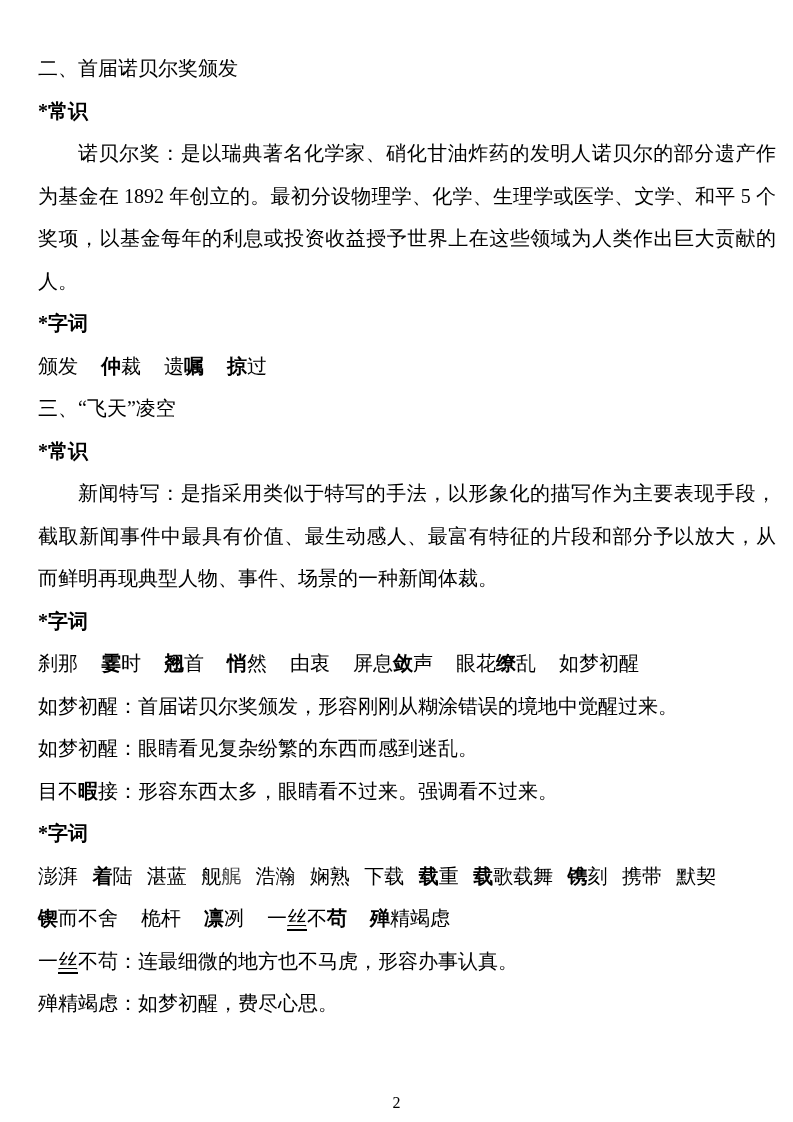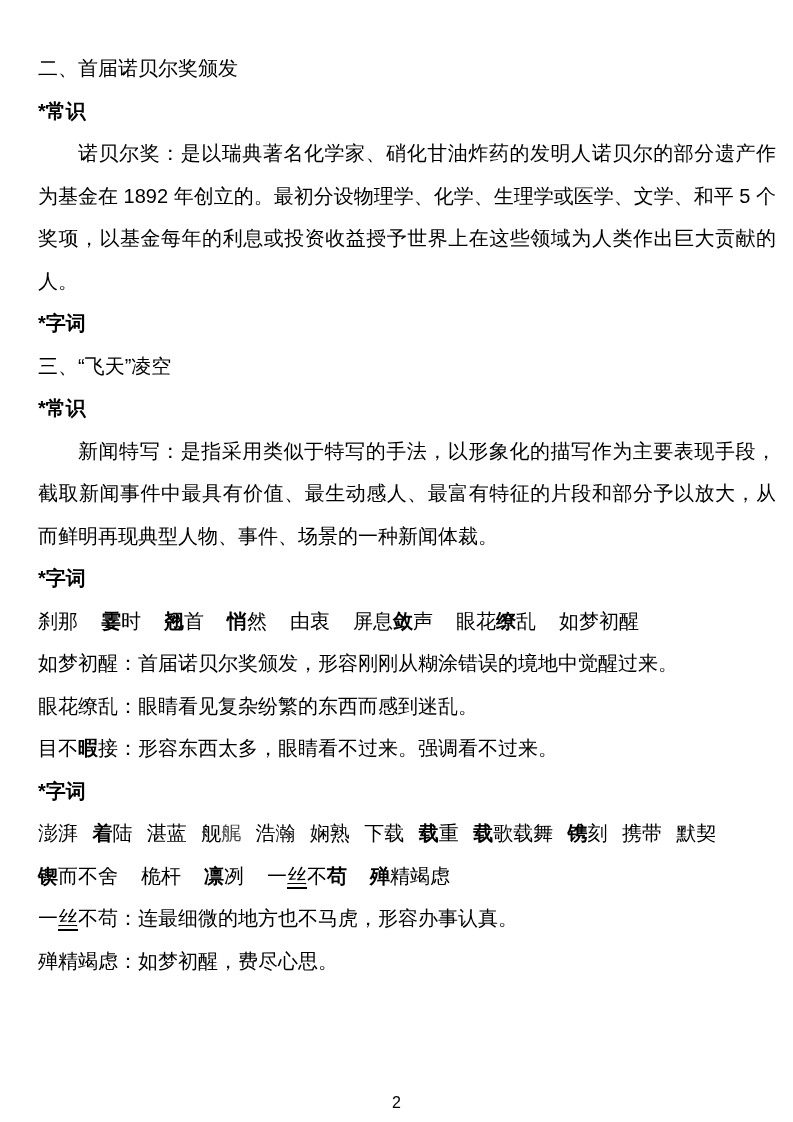--- a/index.html
+++ b/index.html
@@ -1,21 +1,21 @@
 <!DOCTYPE html>
 <html><head>
 <meta charset="utf-8">
 <style>
   html,body{margin:0;padding:0;background:#e9e9e9;}
   .page{
     position:relative;
     width:793px;height:1122px;
     margin:0 auto;
     background:#ffffff;
-    font-family:Liberation Sans, sans-serif;
+    font-family:Liberation Serif, serif;
     color:#000;
     overflow:hidden;
   }
   .content{
     position:absolute;
     top:47px;left:38px;right:17px;
     font-size:20px;
     line-height:42.5px;
   }
   .line{white-space:normal;}
@@ -40,27 +40,28 @@
 </style>
 </head>
 <body>
 
 <div class="page">
   <div class="content" id="doc-content">
       <div class="line heading"><span class="">二、首届诺贝尔奖颁发</span></div>
       <div class="line label"><span class="">*常识</span></div>
       <div class="line para"><span class="">诺贝尔奖：是以瑞典著名化学家、硝化甘油炸药的发明人诺贝尔的部分遗产作为基金在 1892 年创立的。最初分设物理学、化学、生理学或医学、文学、和平 5 个奖项，以基金每年的利息或投资收益授予世界上在这些领域为人类作出巨大贡献的人。</span></div>
       <div class="line label"><span class="">*字词</span></div>
+      <div class="line words"><span class="word"><span class="">颁发</span></span><span class="word"><span class="b">仲</span><span class="">裁</span></span><span class="word"><span class="">遗</span><span class="b">嘱</span></span><span class="word"><span class="b">掠</span><span class="">过</span></span></div>
       <div class="line heading"><span class="">三、“飞天”凌空</span></div>
       <div class="line label"><span class="">*常识</span></div>
       <div class="line para"><span class="">新闻特写：是指采用类似于特写的手法，以形象化的描写作为主要表现手段，截取新闻事件中最具有价值、最生动感人、最富有特征的片段和部分予以放大，从而鲜明再现典型人物、事件、场景的一种新闻体裁。</span></div>
       <div class="line label"><span class="">*字词</span></div>
       <div class="line words"><span class="word"><span class="">刹那</span></span><span class="word"><span class="b">霎</span><span class="">时</span></span><span class="word"><span class="b">翘</span><span class="">首</span></span><span class="word"><span class="b">悄</span><span class="">然</span></span><span class="word"><span class="">由衷</span></span><span class="word"><span class="">屏息</span><span class="b">敛</span><span class="">声</span></span><span class="word"><span class="">眼花</span><span class="b">缭</span><span class="">乱</span></span><span class="word"><span class="">如梦初醒</span></span></div>
       <div class="line def"><span class="">如梦初醒：首届诺贝尔奖颁发，形容刚刚从糊涂错误的境地中觉醒过来。</span></div>
-      <div class="line def"><span class="">眼花缭乱：眼睛看见复杂纷繁的东西而感到迷乱。</span></div>
+      <div class="line def"><span class="">如梦初醒：眼睛看见复杂纷繁的东西而感到迷乱。</span></div>
       <div class="line def"><span class="">目不</span><span class="b">暇</span><span class="">接：形容东西太多，眼睛看不过来。强调看不过来。</span></div>
       <div class="line label"><span class="">*字词</span></div>
       <div class="line words tight"><span class="word"><span class="">澎湃</span></span><span class="word"><span class="b">着</span><span class="">陆</span></span><span class="word"><span class="">湛蓝</span></span><span class="word"><span class="">舰</span><span class="light">艉</span></span><span class="word"><span class="">浩瀚</span></span><span class="word"><span class="">娴熟</span></span><span class="word"><span class="">下载</span></span><span class="word"><span class="b">载</span><span class="">重</span></span><span class="word"><span class="b">载</span><span class="">歌载舞</span></span><span class="word"><span class="b">镌</span><span class="">刻</span></span><span class="word"><span class="">携带</span></span><span class="word"><span class="">默契</span></span></div>
       <div class="line words"><span class="word"><span class="b">锲</span><span class="">而不舍</span></span><span class="word"><span class="">桅杆</span></span><span class="word"><span class="b">凛</span><span class="">冽</span></span><span class="word"><span class="">一</span><span class="u">丝</span><span class="">不</span><span class="b">苟</span></span><span class="word"><span class="b">殚</span><span class="">精竭虑</span></span></div>
       <div class="line def"><span class="">一</span><span class="u">丝</span><span class="">不苟：连最细微的地方也不马虎，形容办事认真。</span></div>
       <div class="line def"><span class="">殚精竭虑：如梦初醒，费尽心思。</span></div>
     </div>
   <div class="pagenum">2</div>
 </div>
 

